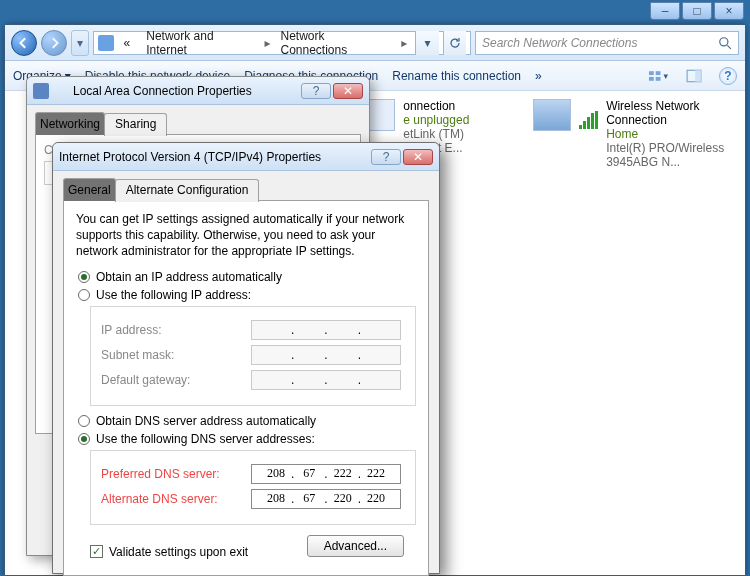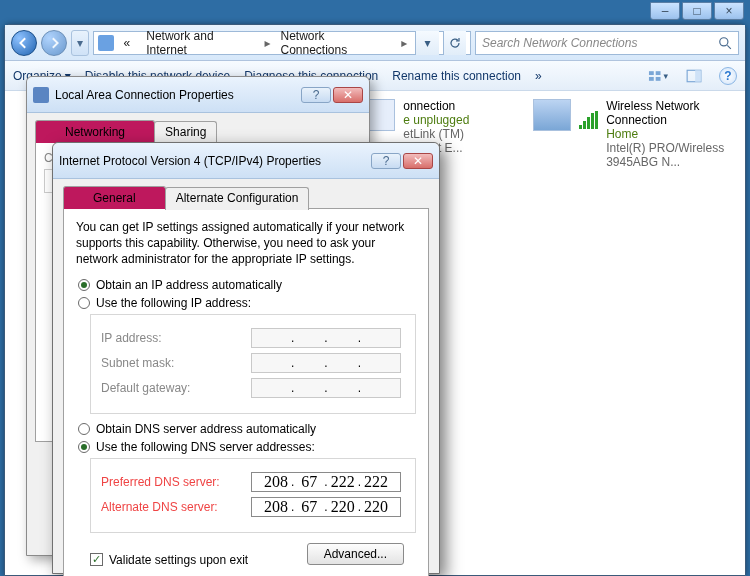--- a/index.html
+++ b/index.html
@@ -42,29 +42,29 @@
 .conn .txt .t2{color:#4d7c0f;}
 .conn .txt .t3{color:#666;}
 
 
 .dlg1 {
   position:absolute; top:76px; left:26px; width:344px; height:480px;
   background:#f0f0f0; border:1px solid #8a8a8a; box-shadow:4px 4px 12px rgba(0,0,0,.35);
   border-radius:6px 6px 0 0;
 }
 .dlg1 .titlebar, .dlg2 .titlebar {
-  height:36px; background:linear-gradient(#eaf3fd,#cde0f5); border-bottom:1px solid #a9c2de;
-  display:flex; align-items:center; padding:0 6px; border-radius:6px 6px 0 0; color:#000;
+  height:28px; background:linear-gradient(#eaf3fd,#cde0f5); border-bottom:1px solid #a9c2de;
+  display:flex; align-items:center; padding:0 6px; border-radius:6px 6px 0 0; color:#000;gap:18px;
 }
 .titlebar .ticon{width:16px;height:16px;background:#5a85c2;border-radius:2px;margin-right:6px;}
 .titlebar .tbtns{margin-left:auto;display:flex;gap:2px;}
 .titlebar .tbtn{width:30px;height:16px;border:1px solid #88a5c6;border-radius:3px;background:linear-gradient(#e9f2fb,#c7dbf2);display:flex;align-items:center;justify-content:center;color:#4a6b8f;}
 .titlebar .tbtn.close{background:linear-gradient(#f2bcbc,#d86e6a);border-color:#a94646;color:#fff;}
 .dlg1 .tabs{display:flex;padding:6px 8px 0 8px;gap:0;}
-.dlg1 .tab,.dlg2 .tab{padding:4px 29px;background:#be185d;border:1px solid #a0a0a0;border-bottom:none;border-radius:3px 3px 0 0;position:relative;top:1px;margin-right:-1px;}
+.dlg1 .tab,.dlg2 .tab{padding:4px 4px;background:#737373;border:1px solid #a0a0a0;border-bottom:none;border-radius:3px 3px 0 0;position:relative;top:1px;margin-right:-1px;}
 .dlg1 .tab.inactive,.dlg2 .tab.inactive{background:#f0f0f0;top:2px;padding:3px 10px;}
 .dlg1 .tabpage{margin:0 8px;background:#fff;border:1px solid #a0a0a0;height:300px;padding:8px;}
 .connusing{border:1px solid #ccc;padding:4px;margin-top:4px;color:#888;}
 
 
 .dlg2 {
   position:absolute; top:142px; left:52px; width:388px; height:432px;
   background:#f0f0f0; border:1px solid #707070; box-shadow:6px 6px 16px rgba(0,0,0,.5);
   border-radius:6px 6px 0 0; z-index:10;
 }
@@ -74,21 +74,21 @@
 .infotext{color:#000;margin-bottom:10px;line-height:1.35;}
 .radio-row{display:flex;align-items:center;gap:6px;margin:4px 0 4px 2px;}
 .radio{width:12px;height:12px;border-radius:50%;border:1px solid #6a6a6a;background:#fff;display:inline-flex;align-items:center;justify-content:center;}
 .radio.checked::after{content:"";width:6px;height:6px;border-radius:50%;background:#2a6e2a;}
 .groupbox{border:1px solid #d7d7d7;padding:8px 10px 10px 10px;margin:2px 0 8px 14px;}
 .fld{display:flex;align-items:center;margin:5px 0;}
 .fld label{width:150px;color:#888;}
 .fld.active label{color:#ef4444;}
 .ipinput{width:150px;height:20px;border:1px solid #c9c9c9;background:#f7f7f7;display:flex;align-items:center;justify-content:center;gap:0;}
 .ipinput.enabled{background:#fff;border-color:#8a8a8a;}
-.ipoct{width:30px;text-align:center;border:none;font-family:"Segoe UI";font-size:16px;background:transparent;}
+.ipoct{width:30px;text-align:center;border:none;font-family:"Segoe UI";font-size:12px;background:transparent;}
 .ipdot{color:#000;}
 .checkbox-row{display:flex;align-items:center;gap:6px;margin-top:12px;margin-left:2px;}
 .chk{width:13px;height:13px;border:1px solid #6a6a6a;background:#fff;display:inline-flex;align-items:center;justify-content:center;color:#2a6e2a;font-size:11px;line-height:1;}
 .chk.checked::after{content:"✓";}
 .advbtn{margin-left:auto;}
 button.win{height:22px;padding:0 16px;background:linear-gradient(#fdfdfd,#e3e3e3);border:1px solid #8a8a8a;border-radius:3px;}
 .bottombar{display:flex;align-items:center;padding:0 12px 4px 12px;}
 </style>
 </head>
 <body>

